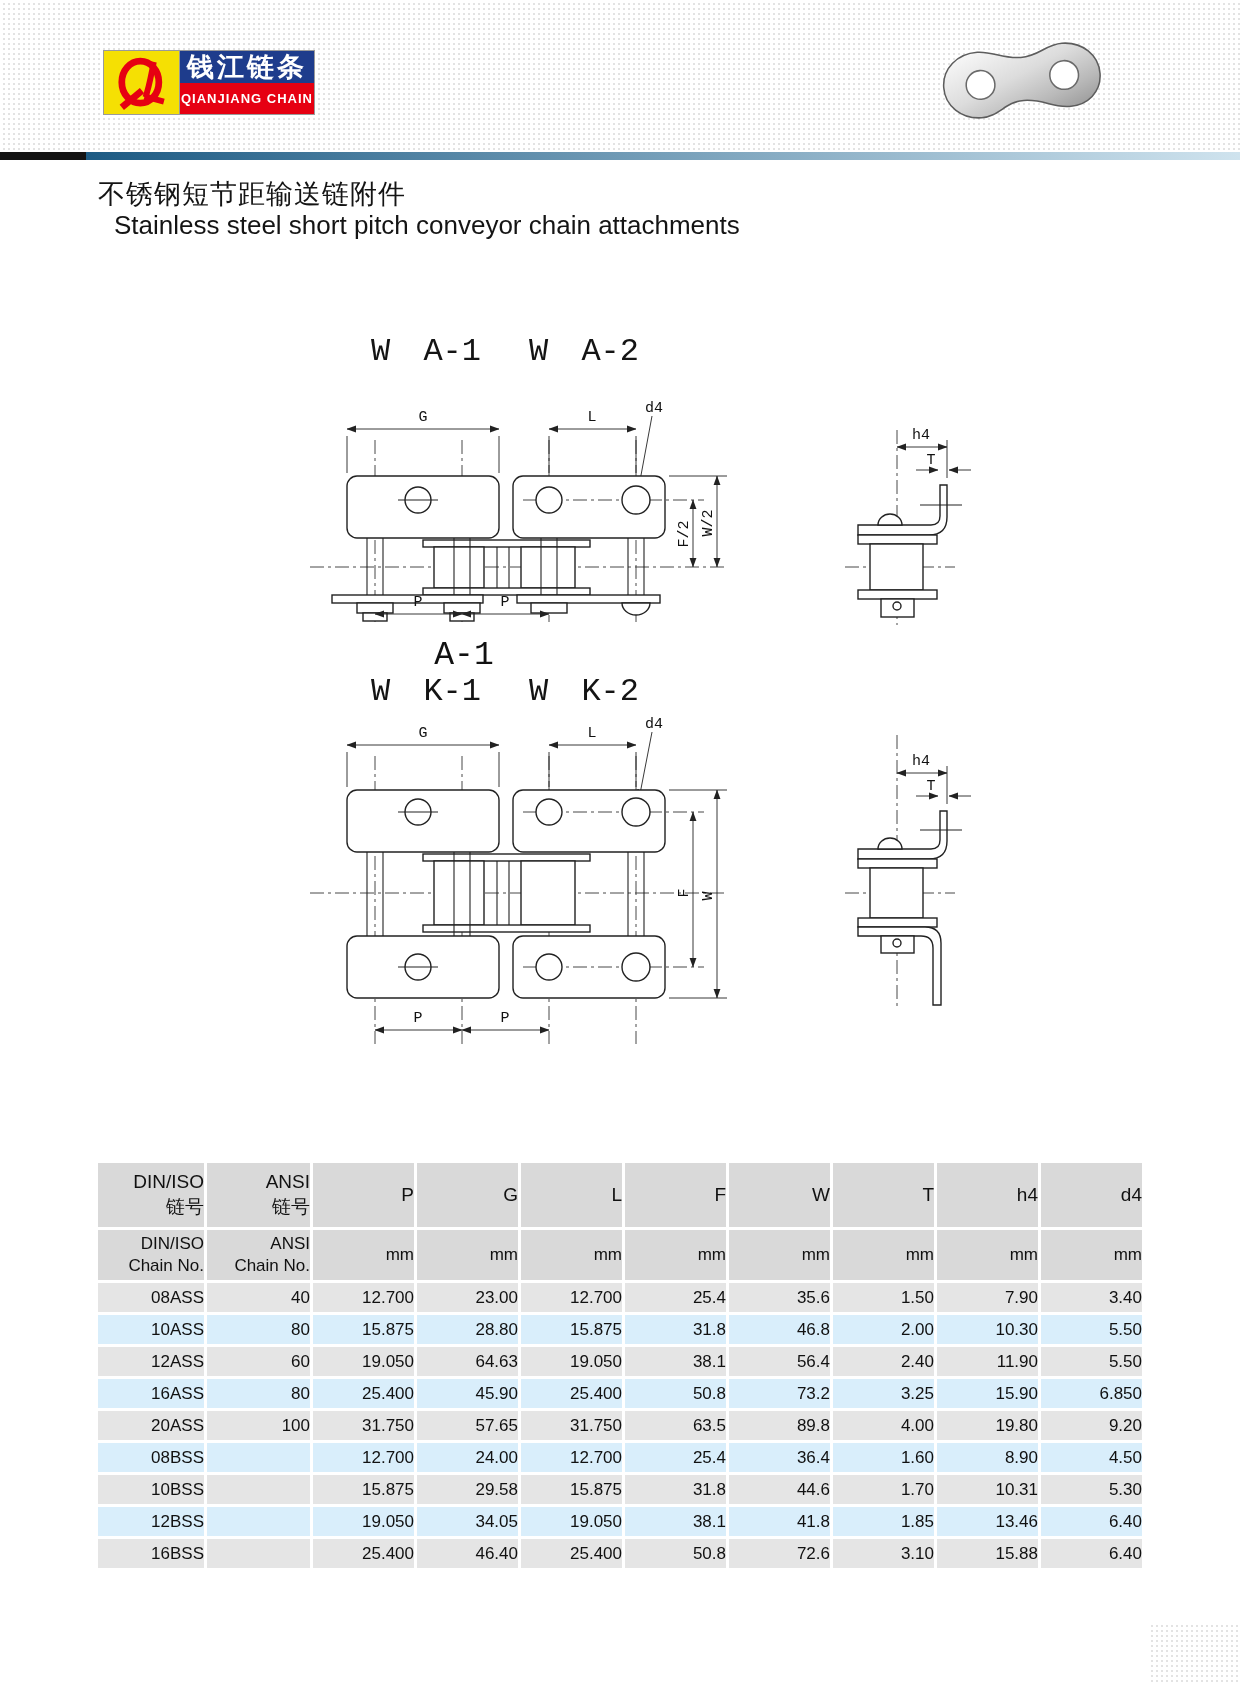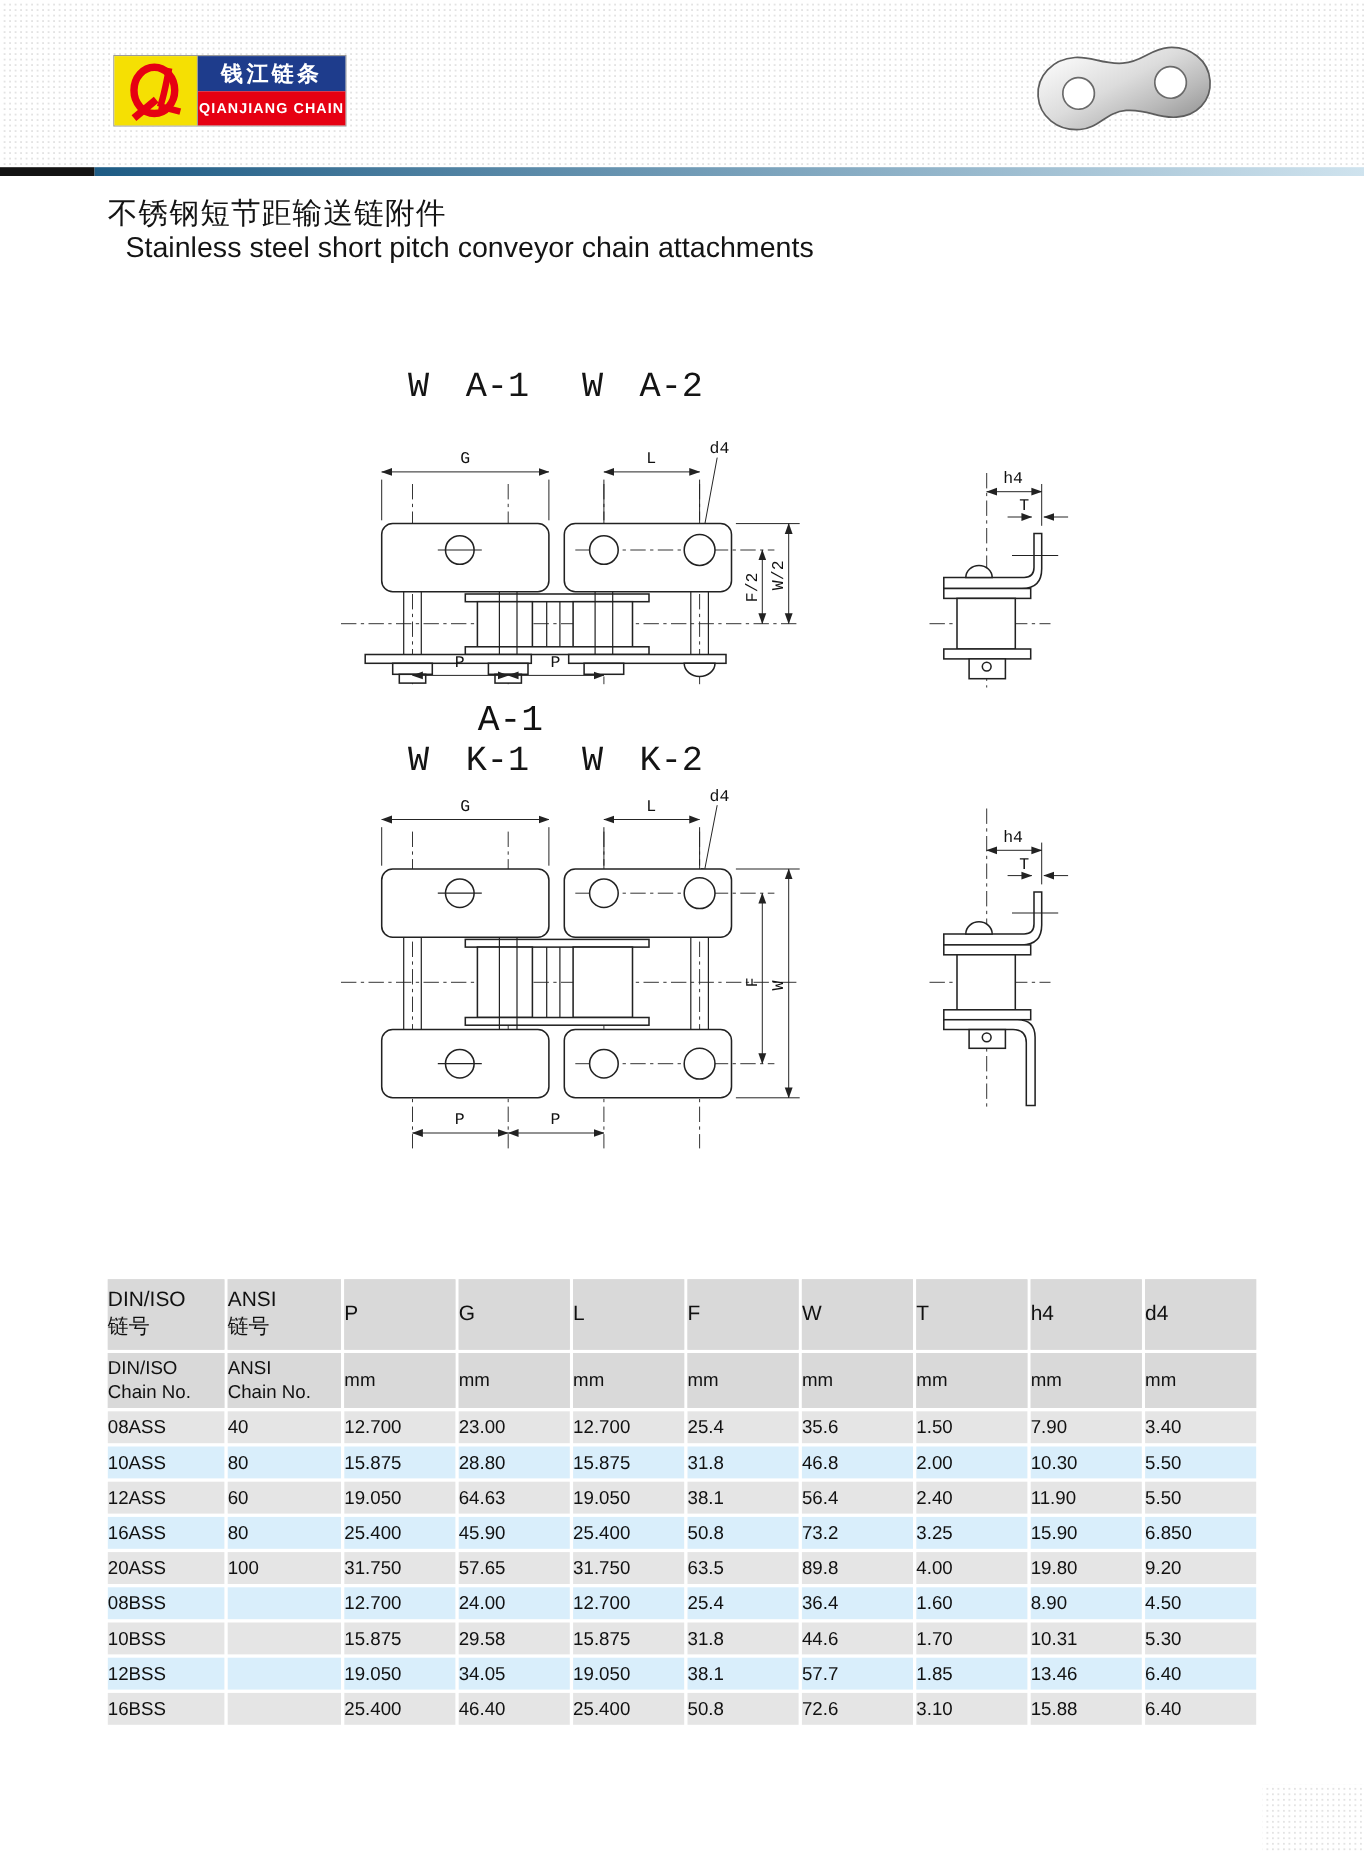--- a/index.html
+++ b/index.html
@@ -17,21 +17,21 @@
   .header-band { position:absolute; left:0; top:0; width:1240px; height:153px; }
   .corner-dots { position:absolute; left:1148px; top:1622px; width:92px; height:61px; }
 
   
   .logo { position:absolute; left:103px; top:50px; width:210px; height:63px; display:flex;
           border:1px solid #9a9a9a; background:#fff; }
   .logo-yellow { width:75px; height:63px; background:#f5e003; border-right:1px solid #9a9a9a;
                  display:flex; align-items:center; justify-content:center; }
   .logo-right { flex:1; display:flex; flex-direction:column; }
   .logo-navy { height:32px; background:#1e3c8c; color:#fff; display:flex; align-items:center;
-               justify-content:center; font-size:20px; font-weight:bold; letter-spacing:3px; }
+               justify-content:center; font-size:27px; font-weight:bold; letter-spacing:3px; }
   .logo-red  { height:31px; background:#e60012; color:#fff; display:flex; align-items:center;
                justify-content:center; font-size:13px; font-weight:bold; letter-spacing:1px; }
 
   
   .chainlink { position:absolute; left:940px; top:42px; transform:rotate(-4deg); }
 
   
   .divider { position:absolute; left:0; top:152px; width:1240px; height:8px; display:flex; }
   .divider-black { width:86px; background:#141414; }
   .divider-blue  { flex:1; background:linear-gradient(to right,#1d5b84,#cfe3ee); }
@@ -54,21 +54,21 @@
   .ln  { stroke:#222; stroke-width:1.1; fill:none; }
   .thk { stroke:#222; stroke-width:1.4; fill:#fff; }
   .cl  { stroke:#333; stroke-width:0.9; stroke-dasharray:14 4 3 4; fill:none; }
   .dim { stroke:#222; stroke-width:0.9; fill:none; }
   .dimtxt { font-family:"Liberation Mono", monospace; font-size:15px; fill:#111; }
   .captxt { font-family:"Liberation Mono", monospace; font-size:33px; fill:#111; }
 
   
   .spec-table { position:absolute; left:95px; top:1160px; width:1050px;
                 border-collapse:separate; border-spacing:3px; table-layout:fixed;
-                text-align:left; color:#111; }
+                text-align:right; color:#111; }
   .spec-table td { padding:0; }
   .hdr  { background:#d9d9d9; }
   .hdr1 td { height:64px; font-size:19px; }
   .hdr2 td { height:50px; font-size:17px; }
   .twoLine { font-size:17px; line-height:1.3; }
   .twoLine span { display:block; }
   .rdark  { background:#e5e5e5; }
   .rlight { background:#d9eefb; }
   .datarow td { height:29px; font-size:17px; }
 </style>
@@ -432,21 +432,21 @@
       <td class="rdark">10.31</td>
       <td class="rdark">5.30</td>
     </tr>
     <tr class="datarow">
       <td class="rlight">12BSS</td>
       <td class="rlight"></td>
       <td class="rlight">19.050</td>
       <td class="rlight">34.05</td>
       <td class="rlight">19.050</td>
       <td class="rlight">38.1</td>
-      <td class="rlight">57.7</td>
+      <td class="rlight">41.8</td>
       <td class="rlight">1.85</td>
       <td class="rlight">13.46</td>
       <td class="rlight">6.40</td>
     </tr>
     <tr class="datarow">
       <td class="rdark">16BSS</td>
       <td class="rdark"></td>
       <td class="rdark">25.400</td>
       <td class="rdark">46.40</td>
       <td class="rdark">25.400</td>

